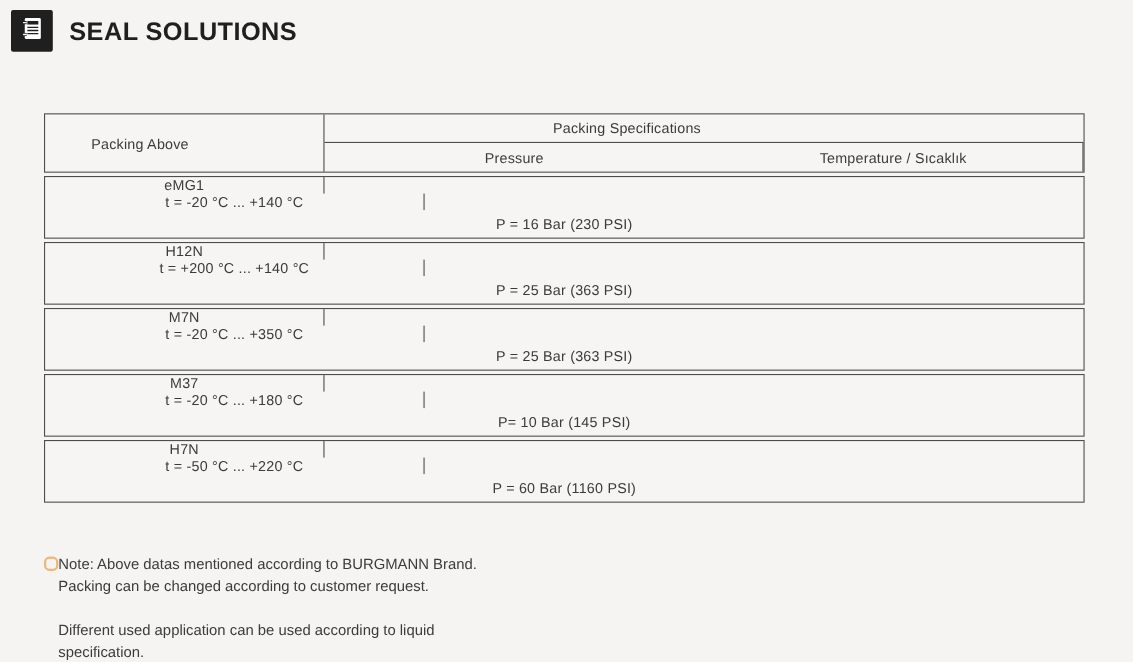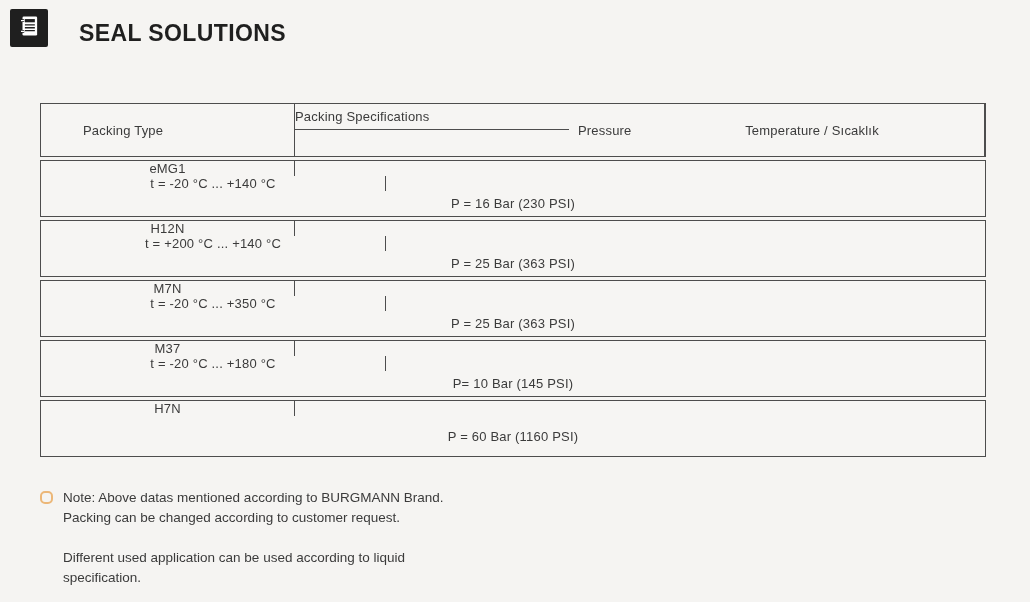--- a/index.html
+++ b/index.html
@@ -8,21 +8,21 @@
     font-family: "Liberation Sans", "DejaVu Sans", sans-serif;
     background: #f5f4f2;
     color: #3b3b3b;
     overflow: hidden;
   }
   .page { position: relative; width: 1030px; height: 602px; }
 
   
   .page-header {
     position: absolute; left: 10px; top: 9px;
-    display: flex; align-items: flex-end; gap: 31px;
+    display: flex; align-items: center; gap: 15px;
   }
   .title-icon-box {
     width: 38px; height: 38px; background: #1f1f1f; border-radius: 2px;
     display: flex; align-items: center; justify-content: center; flex: 0 0 auto;
   }
   .page-title {
     font-size: 23px; font-weight: bold; color: #1f1f1f; letter-spacing: 0.4px;
   }
 
   
@@ -37,33 +37,33 @@
   .cell {
     display: flex; align-items: center; justify-content: center;
     font-size: 13px; color: #3b3b3b; letter-spacing: 0.2px;
   }
   .col-type  { width: 254px; border-right: 1.5px solid #4d4d4d; }
   .col-temp  { width: 345px; border-right: 1.5px solid #4d4d4d; }
   .col-press { flex: 1; }
   .header-type {
     justify-content: flex-start; padding-left: 42px;
   }
-  .header-right { flex: 1; display: flex; flex-direction: row; }
+  .header-right { flex: 1; display: flex; flex-direction: column; }
   .spec-cell {
     height: 26px; border-bottom: 1.5px solid #4d4d4d;
     display: flex; align-items: center; justify-content: center;
     font-size: 13px; color: #3b3b3b; letter-spacing: 0.2px;
     padding-right: 140px;
   }
   .sub-row { flex: 1; display: flex; }
 
   
   .note-block {
-    position: absolute; left: 40px; top: 488px;
-    display: flex; gap: 10px; align-items: flex-start;
+    position: absolute; left: 40px; top: 503px;
+    display: flex; gap: 0; align-items: flex-start;
   }
   .note-bullet {
     width: 13px; height: 13px; margin-top: 3px;
     border: 2px solid #ecb778; border-radius: 5px;
     flex: 0 0 auto; background: transparent;
   }
   .note-text { font-size: 13.5px; line-height: 20px; color: #3b3b3b; }
   .note-para2 { margin-top: 20px; }
 </style>
 </head>
@@ -83,21 +83,21 @@
         </svg>
       </span>
     </div>
     <div class="page-title">SEAL SOLUTIONS</div>
   </div>
 
   <div class="spec-table">
 
     <div class="t-box t-header-box">
       <div class="cell col-type header-type">
-        <span>Packing Type</span>
+        <span>Packing Above</span>
       </div>
       <div class="header-right">
         <div class="spec-cell">
           <span>Packing Specifications</span>
         </div>
         <div class="sub-row">
           <div class="cell col-press">
             <span>Pressure</span>
           </div>
           <div class="cell col-temp">
@@ -126,20 +126,21 @@
     </div>
 
     <div class="t-box t-row">
       <div class="cell col-type">M37</div>
       <div class="cell col-temp">t = -20 °C ... +180 °C</div>
       <div class="cell col-press">P= 10 Bar (145 PSI)</div>
     </div>
 
     <div class="t-box t-row">
       <div class="cell col-type">H7N</div>
+      <div class="cell col-temp">t = -50 °C ... +220 °C</div>
       <div class="cell col-press">P = 60 Bar (1160 PSI)</div>
     </div>
 
   </div>
 
   <div class="note-block">
     <span class="note-bullet"></span>
     <div class="note-text">
       <div>Note: Above datas mentioned according to BURGMANN Brand.</div>
       <div>Packing can be changed according to customer request.</div>

